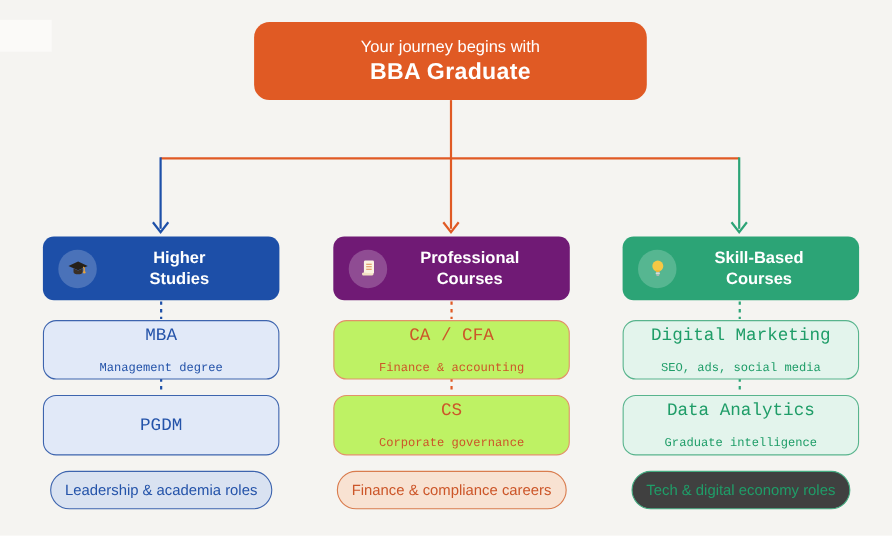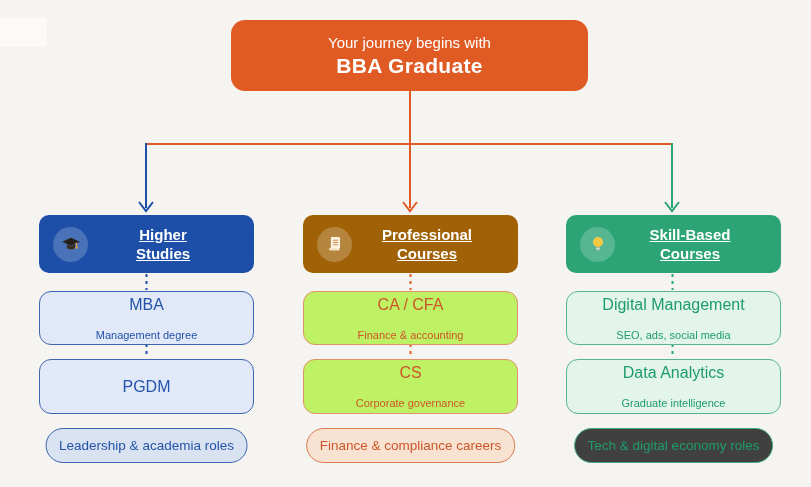--- a/index.html
+++ b/index.html
@@ -29,40 +29,40 @@
   .col-1{left:303px;}
   .col-2{left:566px;}
   .branch-header{
     position:absolute;top:0;left:0;right:0;height:58px;border-radius:10px;
     display:flex;align-items:center;color:#fff;font-weight:bold;font-size:15px;
   }
   .icon-circle{
     width:35px;height:35px;border-radius:50%;margin-left:14px;flex:none;
     display:flex;align-items:center;justify-content:center;
   }
-  .header-label{flex:1;text-align:center;white-space:pre-line;line-height:1.3;padding-right:16px;text-decoration:underline;}
+  .header-label{flex:1;text-align:center;white-space:pre-line;line-height:1.3;padding-right:16px;}
   .card{
     position:absolute;left:0;right:0;border:1px solid;border-radius:12px;text-align:center;
-    display:flex;flex-direction:column;justify-content:center;gap:15px;
+    display:flex;flex-direction:column;justify-content:center;gap:15px;font-family:Liberation Mono, monospace;
   }
   .card-1{top:76px;height:52px;}
   .card-2{top:144px;height:53px;}
   .card-title{font-size:16px;}
   .card-sub{font-size:11px;}
   .pill{
     position:absolute;top:213px;height:33px;left:50%;transform:translateX(-50%);
     border:1px solid;border-radius:18px;display:flex;align-items:center;justify-content:center;
     font-size:13.5px;padding:0 13px;white-space:nowrap;
   }
   
   .col-blue .branch-header{background:#1D4FA8;}
   .col-blue .icon-circle{background:rgba(255,255,255,.20);}
   .col-blue .card{background:#E1E9F8;border-color:#3D64AE;color:#2453A9;}
   .col-blue .pill{background:#D9E2F1;border-color:#3D64AE;color:#2453A9;}
-  .col-orange .branch-header{background:#a16207;}
+  .col-orange .branch-header{background:#701a75;}
   .col-orange .icon-circle{background:rgba(255,255,255,.22);}
   .col-orange .card{background:#bef264;border-color:#E29169;color:#CC5629;}
   .col-orange .pill{background:#F8E2D2;border-color:#D97C4E;color:#CC5629;}
   .col-green .branch-header{background:#2CA476;}
   .col-green .icon-circle{background:rgba(255,255,255,.20);}
   .col-green .card{background:#E3F4EC;border-color:#58B48D;color:#1F9D68;}
   .col-green .pill{background:#404040;border-color:#44AB81;color:#1F9D68;}
 </style>
 </head>
 <body>
@@ -148,21 +148,21 @@
           <circle cx="12" cy="9.5" r="6" fill="#F7C844"></circle>
           <path d="M9.5 14h5l-.8 2h-3.4z" fill="#EDB73A"></path>
           <rect x="9.7" y="16.2" width="4.6" height="2.4" rx="1" fill="#D9D9D9"></rect>
           <rect x="10.4" y="18.8" width="3.2" height="1.4" rx="0.7" fill="#B5B5B5"></rect>
         </svg>
       </span>
       <span class="header-label">Skill-Based
 Courses</span>
     </div>
     <div class="card card-1">
-      <div class="card-title">Digital Management</div>
+      <div class="card-title">Digital Marketing</div>
       <div class="card-sub">SEO, ads, social media</div>
     </div>
     <div class="card card-2">
       <div class="card-title">Data Analytics</div>
       <div class="card-sub">Graduate intelligence</div>
     </div>
     <div class="pill">Tech &amp; digital economy roles</div>
   </div>
 
 </div>

